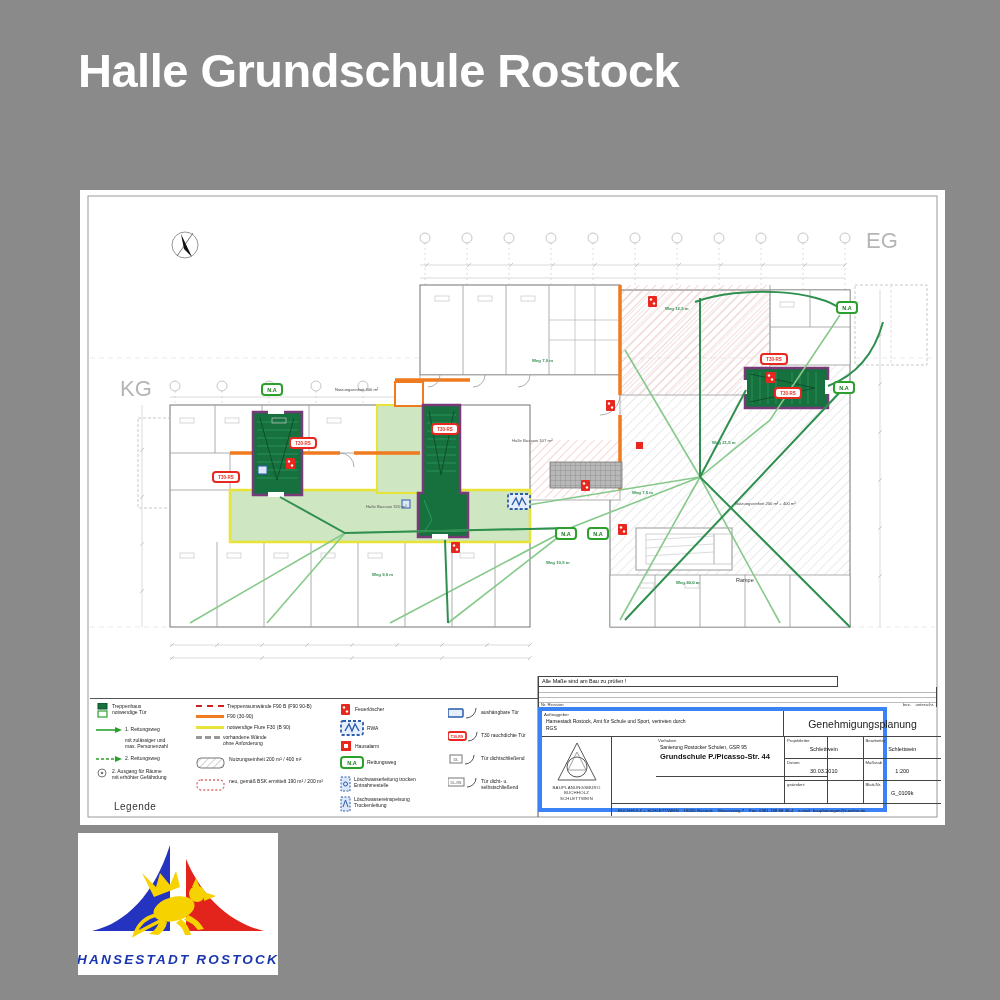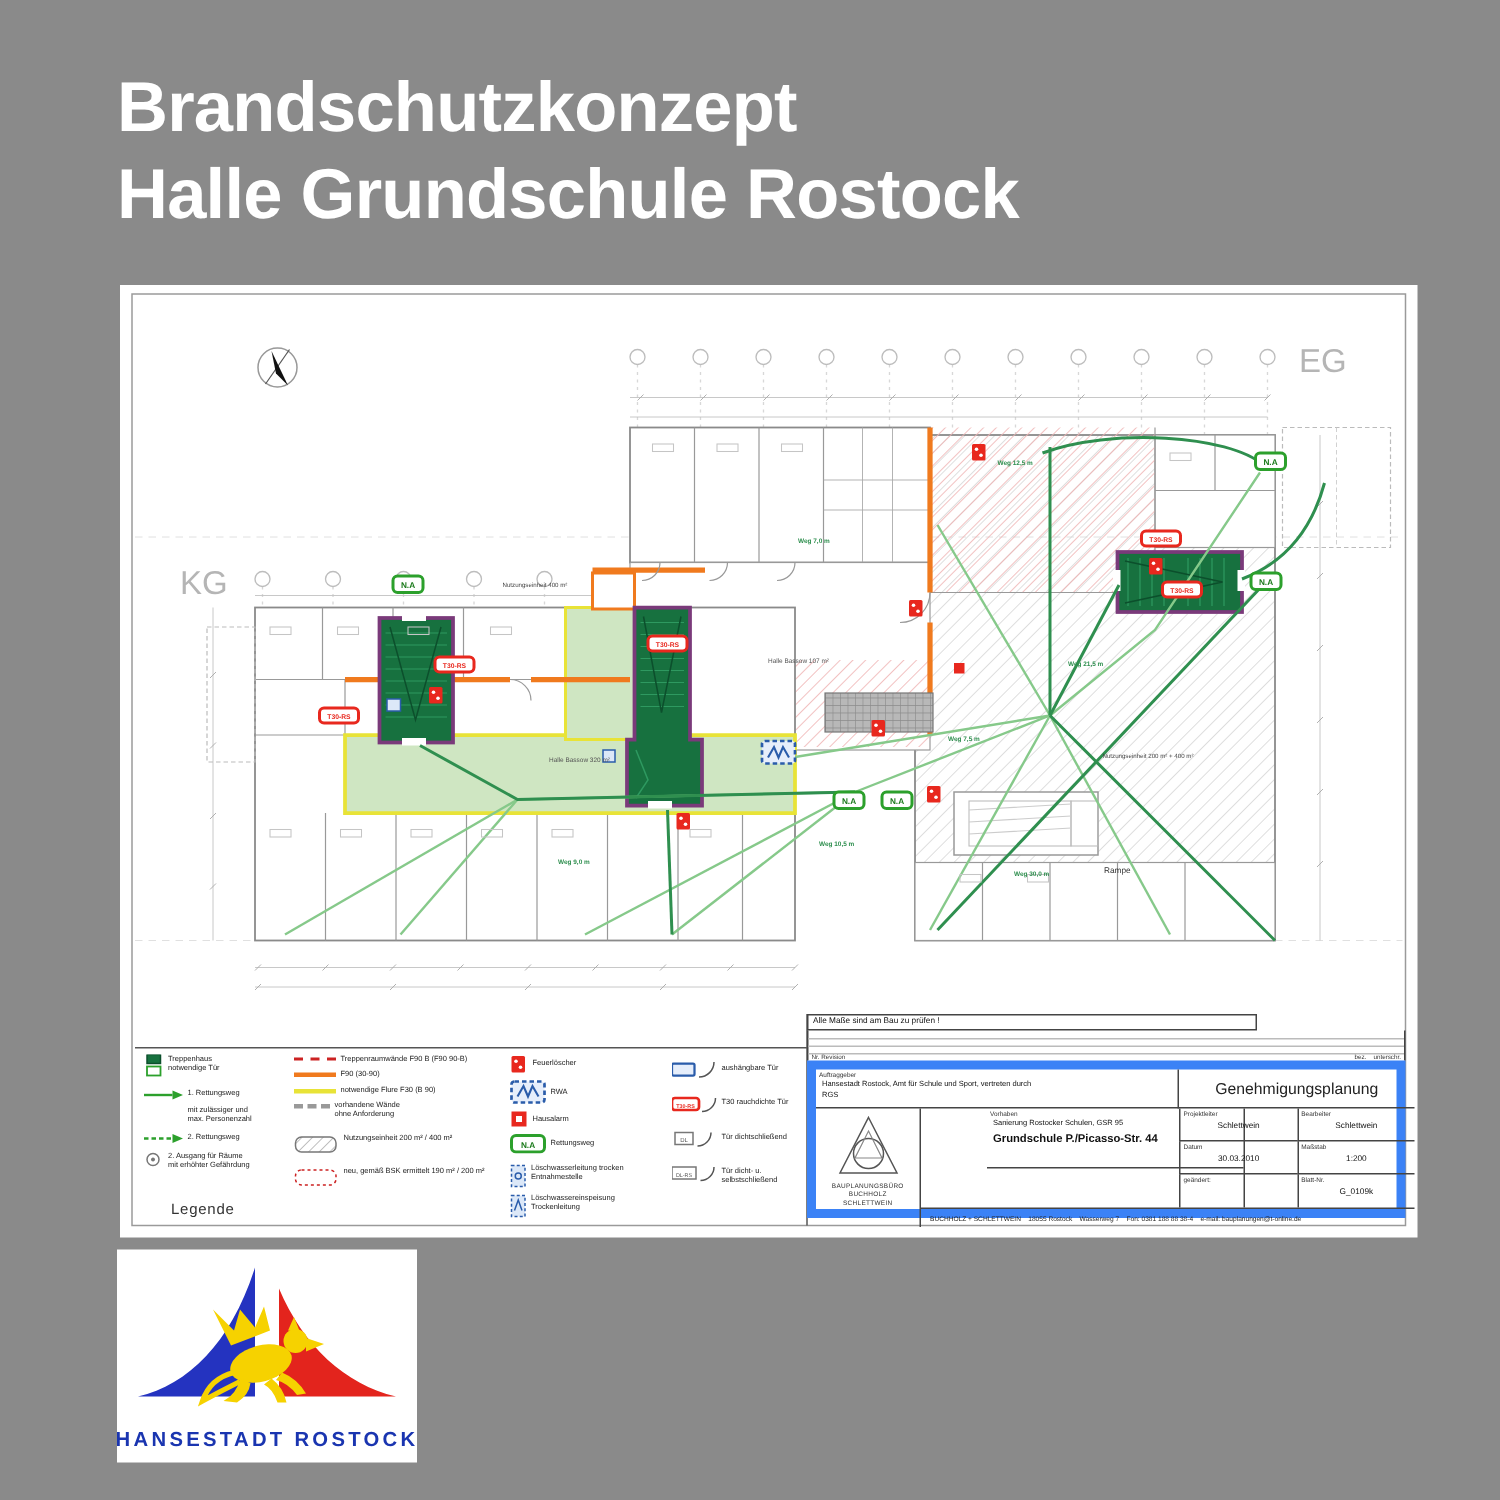--- a/index.html
+++ b/index.html
@@ -23,21 +23,21 @@
   
   .tb{position:absolute;left:458px;top:486px;width:399px;height:136px;
     font-size:5px;color:#111;box-sizing:border-box;}
   .tb *{box-sizing:border-box;}
   .tb-note{position:absolute;left:0;top:0;width:300px;height:11px;border:1px solid #444;
     padding:1px 3px;font-size:5.5px;}
   .tb-rev{position:absolute;left:0;top:11px;width:399px;height:20px;border-left:1px solid #444;border-right:1px solid #444;}
   .tb-rev .line{position:absolute;left:0;width:100%;border-top:0.5px solid #bbb;}
   .tb-revlabels{position:absolute;left:2px;bottom:0;font-size:4.2px;color:#333;}
   .tb-revright{position:absolute;right:2px;bottom:0;font-size:4.2px;color:#333;}
-  .tb-main{position:absolute;left:0;top:31px;width:399px;height:105px;border:6px solid #3b82f6;}
+  .tb-main{position:absolute;left:0;top:31px;width:349px;height:105px;border:4px solid #3b82f6;}
   .cell-label{font-size:4.3px;color:#333;padding:1px 2px 0 2px;}
   .tb-client{position:absolute;left:0;top:0;width:242px;height:26px;border-right:1px solid #444;border-bottom:1px solid #444;}
   .tb-client .v{padding:1px 4px;font-size:5px;line-height:1.3;}
   .tb-phase{position:absolute;left:242px;top:0;width:157px;height:26px;border-bottom:1px solid #444;
     display:flex;align-items:center;justify-content:center;font-size:10.5px;color:#222;}
   .tb-logo{position:absolute;left:0;top:26px;width:70px;height:79px;border-right:1px solid #444;text-align:center;}
   .tb-logo .firm{font-size:4.3px;line-height:1.25;color:#333;letter-spacing:.2px;}
   .tb-mid{position:absolute;left:70px;top:26px;width:172px;height:66px;border-right:1px solid #444;margin-left:44px;}
   .tb-vorhaben{height:40px;border-bottom:1px solid #444;}
   .tb-vorhaben .l1{font-size:5px;padding:1px 4px 0;}
@@ -45,28 +45,27 @@
   .tb-blatt{height:26px;}
   .tb-blatt .v{font-size:8px;font-weight:bold;padding:2px 4px 0;}
   .tb-right{position:absolute;left:242px;top:26px;width:157px;height:66px;display:grid;
     grid-template-columns:1fr 1fr;grid-template-rows:22px 22px 22px;}
   .tb-right>div{border-left:1px solid #444;border-bottom:1px solid #444;position:relative;}
   .tb-right>div:nth-child(5),.tb-right>div:nth-child(6){border-bottom:none;}
   .tb-right .cv{text-align:center;font-size:5.5px;margin-top:3px;}
   .tb-contact{position:absolute;left:70px;top:92px;width:329px;height:13px;border-top:1px solid #444;
     font-size:4.4px;display:flex;align-items:center;padding-left:6px;white-space:pre;color:#222;}
   
-  .citylogo{position:absolute;left:78px;top:833px;width:200px;height:142px;background:#fff;}
+  .citylogo{position:absolute;left:78px;top:833px;width:200px;height:142px;background:#fff;font-style:italic;}
   .mini-ic{flex:none;}
 </style>
 </head>
 <body>
 
 <div class="page-title">
-  <div>Brandschutzkonzept</div>
   <div>Halle Grundschule Rostock</div>
 </div>
 
 <div class="sheet">
 
 <svg class="plan" width="865" height="635" viewBox="0 0 865 635">
   <defs>
     <pattern id="hred" width="6" height="6" patternUnits="userSpaceOnUse" patternTransform="rotate(45)">
       <line x1="0" y1="0" x2="0" y2="6" stroke="#f0b4b4" stroke-width="1.1"></line>
     </pattern>

